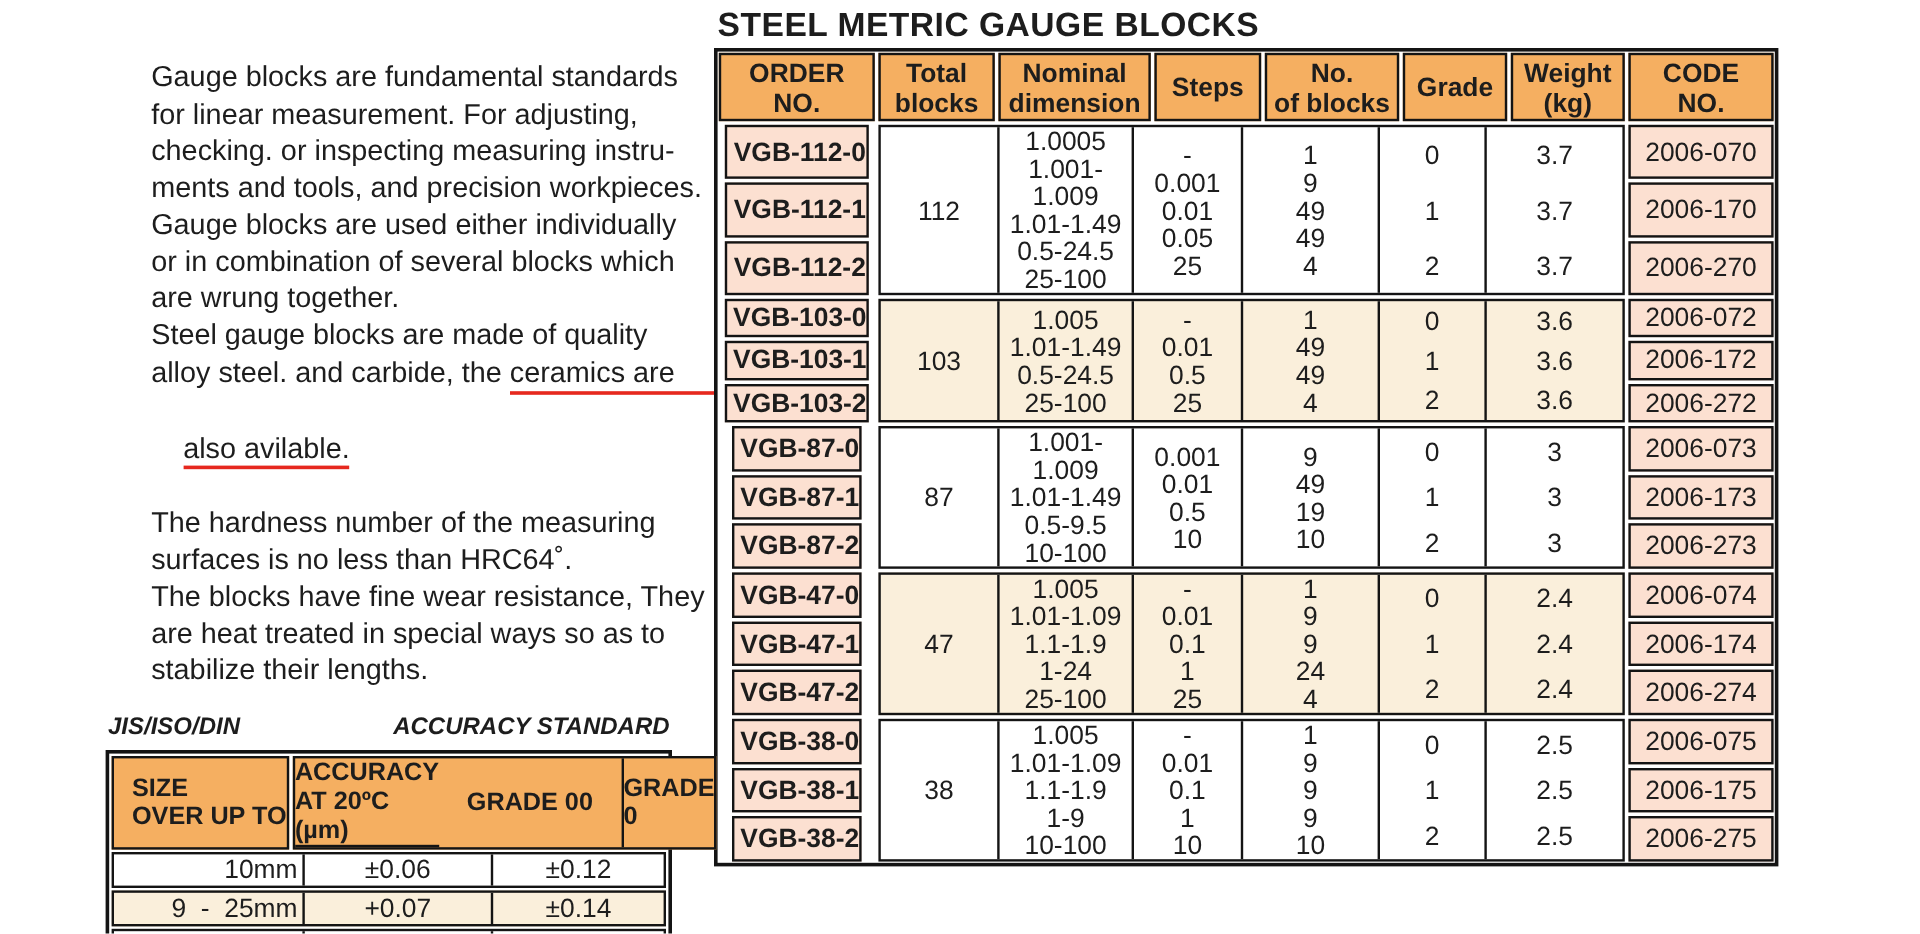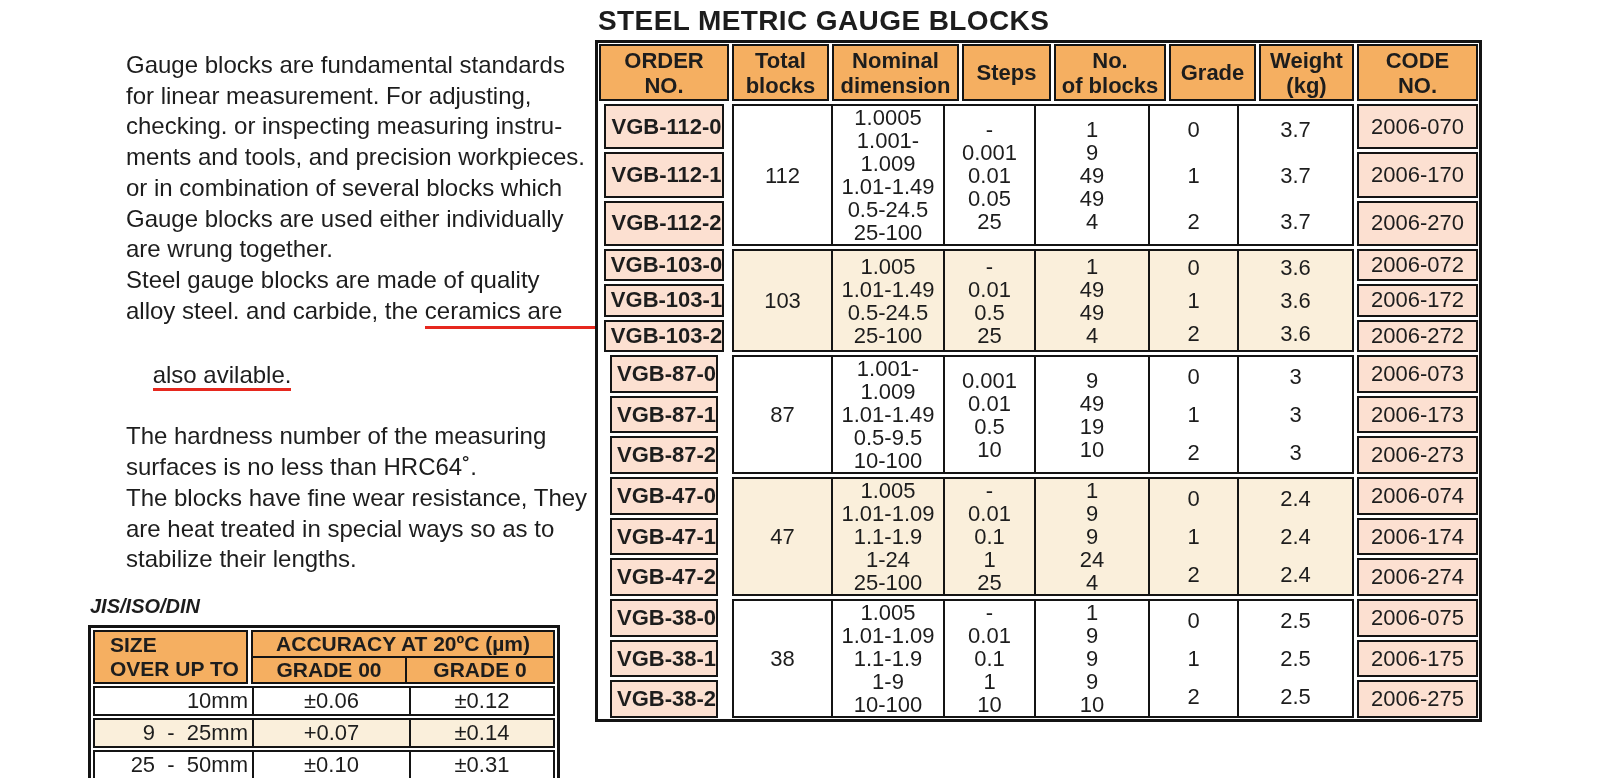--- a/index.html
+++ b/index.html
@@ -68,21 +68,21 @@
     padding:2px;display:flex;flex-direction:column;gap:2px;
   }
   .acc-head{display:flex;gap:3px;flex:0 0 52px;}
   .acc-size-head{
     width:155px;background:#F5AF61;border:2px solid #141414;box-sizing:border-box;
     font-weight:bold;font-size:21px;line-height:24px;
     display:flex;flex-direction:column;justify-content:center;padding-left:15px;white-space:pre;
   }
   .acc-right-head{
     flex:1;background:#F5AF61;border:2px solid #141414;box-sizing:border-box;
-    display:flex;flex-direction:column;
+    display:flex;flex-direction:row;
   }
   .acc-at{flex:1;display:flex;align-items:center;justify-content:center;
     font-weight:bold;font-size:21px;border-bottom:2px solid #141414;}
   .acc-grades{flex:1;display:flex;}
   .acc-gh{display:flex;align-items:center;justify-content:center;font-weight:bold;font-size:21px;}
   .acc-g00h{width:152px;border-right:2px solid #141414;}
   .acc-g0h{flex:1;}
   .acc-row{
     flex:0 0 27px;border:2px solid #141414;box-sizing:border-box;
     display:flex;align-items:stretch;font-size:22px;
@@ -93,22 +93,22 @@
   .c-g0{flex:1;border-left:2px solid #141414;display:flex;align-items:center;justify-content:center;}
 </style>
 </head>
 <body>
 
 <div class="intro">
   <div class="iline">Gauge blocks are fundamental standards</div>
   <div class="iline">for linear measurement. For adjusting,</div>
   <div class="iline">checking. or inspecting measuring instru-</div>
   <div class="iline">ments and tools, and precision workpieces.</div>
+  <div class="iline">Gauge blocks are used either individually</div>
   <div class="iline">or in combination of several blocks which</div>
-  <div class="iline">Gauge blocks are used either individually</div>
   <div class="iline">are wrung together.</div>
   <div class="iline">Steel gauge blocks are made of quality</div>
   <div class="iline flexline">
     <span>alloy steel. and carbide, the </span><span class="redline grow">ceramics are</span>
   </div>
   <div class="iline">
     <span class="redline">also avilable.</span>
   </div>
   <div class="iline">The hardness number of the measuring</div>
   <div class="iline">surfaces is no less than HRC64˚.</div>
@@ -332,20 +332,21 @@
     <div class="code-stack">
       <div class="code-box">2006-075</div>
       <div class="code-box">2006-175</div>
       <div class="code-box">2006-275</div>
     </div>
   </div>
 </div>
 
 <div class="acc-titles">
   <span>JIS/ISO/DIN</span>
+  <span>ACCURACY STANDARD</span>
 </div>
 
 <div class="acc-table">
   <div class="acc-head">
     <div class="acc-size-head"><span>SIZE</span><span>OVER UP TO</span></div>
     <div class="acc-right-head">
       <div class="acc-at">ACCURACY AT 20ºC (µm)</div>
       <div class="acc-grades">
         <div class="acc-gh acc-g00h">GRADE 00</div>
         <div class="acc-gh acc-g0h">GRADE 0</div>

